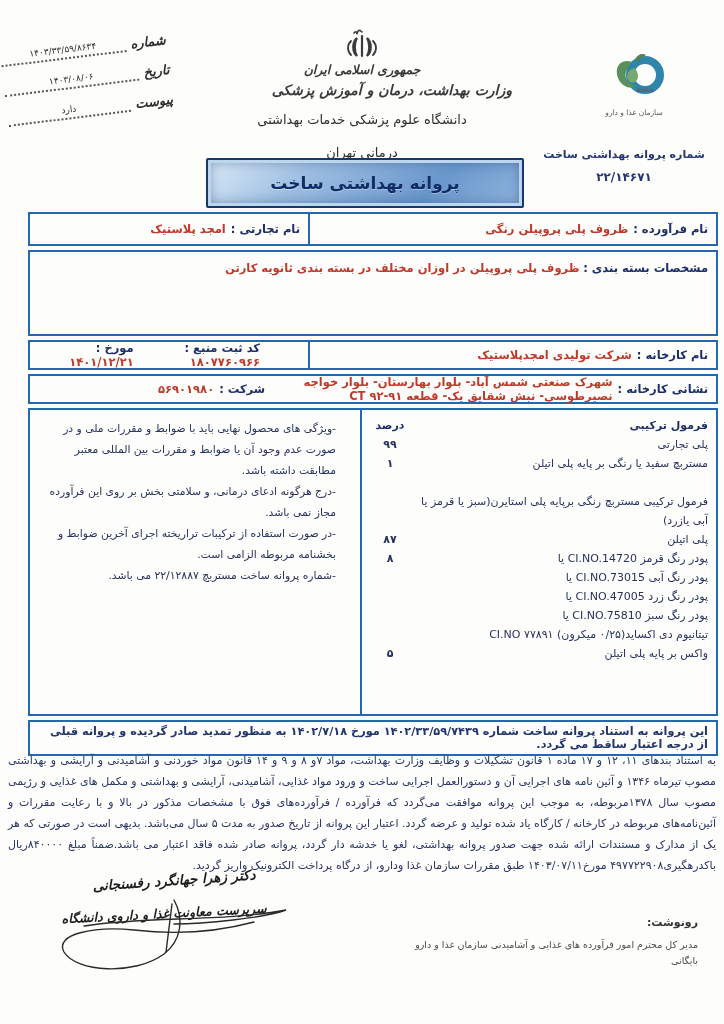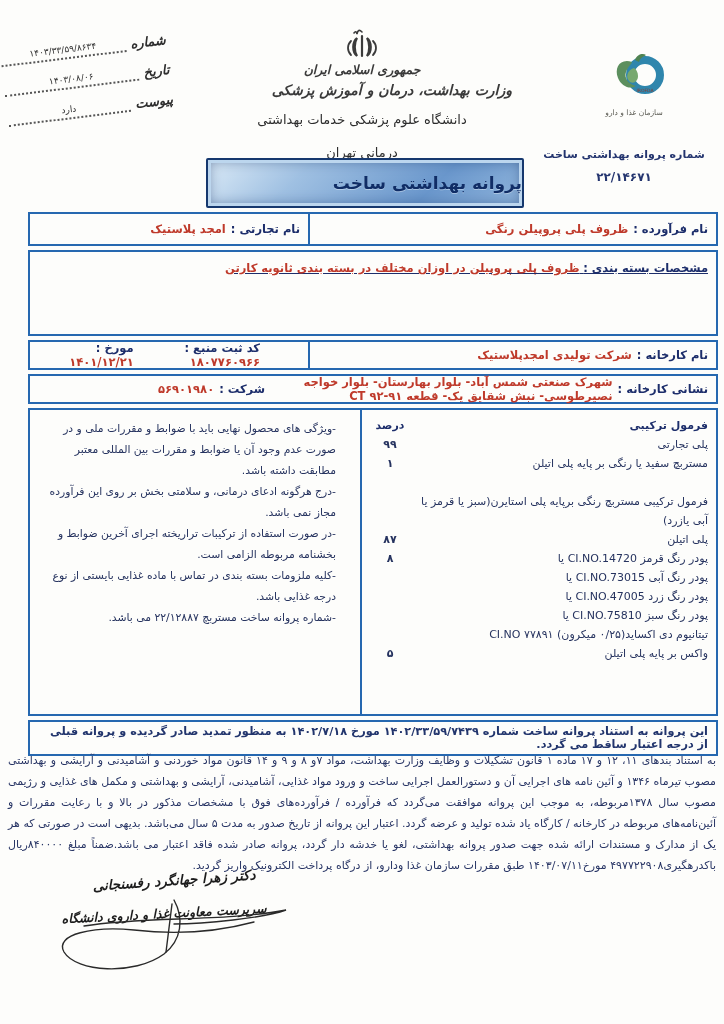--- a/index.html
+++ b/index.html
@@ -29,34 +29,34 @@
   
   .lic{position:absolute;left:534px;top:148px;width:180px;text-align:center;color:#24356f;}
   .lic-label{font-size:11px;font-weight:bold;}
   .lic-value{font-size:12px;font-weight:bold;letter-spacing:3px;margin-top:9px;}
 
   
   .banner{position:absolute;left:206px;top:158px;width:314px;height:46px;
     border:2px solid #16386e;border-radius:2px;
     background:linear-gradient(135deg,#dcebf7 0%,#9fc0e2 30%,#6a97cc 70%,#8fb4db 100%);
     box-shadow:inset 0 0 0 3px #bcd6ee, inset 0 0 14px rgba(16,45,100,.55);
-    display:flex;align-items:center;justify-content:flex-start;}
+    display:flex;align-items:center;justify-content:center;}
   .banner-text{font-size:17px;font-weight:bold;color:#102d66;text-shadow:0 1px 0 rgba(255,255,255,.35);}
 
   
   .sheet{position:absolute;left:28px;top:212px;width:690px;}
   .box{border:2px solid #2668b0;margin-bottom:4px;display:flex;align-items:center;
        font-size:11.5px;color:#1d2e6b;background:transparent;}
   .lbl{font-weight:bold;color:#1d2e6b;white-space:nowrap;}
   .val{color:#bf3a2b;font-weight:bold;}
   .cell-r{border-left:2px solid #2668b0;}
   .r1{height:30px;}
   .r1 .cell-r{width:408px;padding-right:8px;display:flex;align-items:center;gap:5px;height:100%;box-sizing:border-box;}
   .r1 .cell-l{flex:1;padding-right:8px;display:flex;align-items:center;gap:5px;}
-  .r2{height:82px;align-items:flex-start;text-decoration:underline;}
+  .r2{height:82px;align-items:flex-start;}
   .r2 .cell{padding:7px 8px;display:block;line-height:18px;}
   .r3{height:26px;}
   .r3 .cell-r{width:408px;padding-right:8px;display:flex;align-items:center;gap:5px;height:100%;box-sizing:border-box;}
   .r3 .cell-l{flex:1;display:flex;align-items:center;justify-content:space-between;padding-right:48px;padding-left:14px;}
   .r4{height:26px;justify-content:space-between;padding:0 8px;}
   .r4 .addr{display:flex;gap:5px;align-items:center;}
   .r4 .phone{display:flex;gap:5px;align-items:center;margin-left:120px;}
   .r5{height:304px;align-items:stretch;padding:0;}
   .r5 .f-col{width:356px;border-left:2px solid #2668b0;padding:6px 8px 0 6px;box-sizing:border-box;}
   .r5 .c-col{flex:1;padding:8px 24px 0 8px;}
@@ -239,21 +239,20 @@
         </div>
         <div class="f-row">
           <span class="f-name">واکس بر پایه پلی اتیلن</span>
           <span class="f-pct">۵</span>
         </div>
       </div>
       <div class="c-col">
         <div class="cond">-ویژگی های محصول نهایی باید با ضوابط و مقررات ملی و در صورت عدم وجود آن یا ضوابط و مقررات بین المللی معتبر مطابقت داشته باشد.</div>
         <div class="cond">-درج هرگونه ادعای درمانی، و سلامتی بخش بر روی این فرآورده مجاز نمی باشد.</div>
         <div class="cond">-در صورت استفاده از ترکیبات تراریخته اجرای آخرین ضوابط و بخشنامه مربوطه الزامی است.</div>
-        <div class="cond">-کلیه ملزومات بسته بندی در تماس با ماده غذایی بایستی از نوع درجه غذایی باشد.</div>
         <div class="cond">-شماره پروانه ساخت مستربچ ۲۲/۱۲۸۸۷ می باشد.</div>
       </div>
     </div>
 
     <div class="box r6">
       <span>این پروانه به استناد پروانه ساخت شماره ۱۴۰۲/۳۳/۵۹/۷۴۳۹ مورخ ۱۴۰۲/۷/۱۸ به منظور تمدید صادر گردیده و پروانه قبلی از درجه اعتبار ساقط می گردد.</span>
     </div>
   </div>
 
   <div class="legal">به استناد بندهای ۱۱، ۱۲ و ۱۷ ماده ۱ قانون تشکیلات و وظایف وزارت بهداشت، مواد ۷و ۸ و ۹ و ۱۴ قانون مواد خوردنی و آشامیدنی و آرایشی و بهداشتی مصوب تیرماه ۱۳۴۶ و آئین نامه های اجرایی آن و دستورالعمل اجرایی ساخت و ورود مواد غذایی، آشامیدنی، آرایشی و بهداشتی و مکمل های غذایی و رژیمی مصوب سال ۱۳۷۸مربوطه، به موجب این پروانه موافقت می‌گردد که فرآورده / فرآورده‌های فوق با مشخصات مذکور در بالا و با رعایت مقررات و آئین‌نامه‌های مربوطه در کارخانه / کارگاه یاد شده تولید و عرضه گردد. اعتبار این پروانه از تاریخ صدور به مدت ۵ سال می‌باشد. بدیهی است در صورتی که هر یک از مدارک و مستندات ارائه شده جهت صدور پروانه بهداشتی، لغو یا خدشه دار گردد، پروانه صادر شده فاقد اعتبار می باشد.ضمناً مبلغ ۸۴۰۰۰۰ریال باکدرهگیری۴۹۷۷۲۲۹۰۸ مورخ۱۴۰۳/۰۷/۱۱ طبق مقررات سازمان غذا ودارو، از درگاه پرداخت الکترونیک واریز گردید.</div>
@@ -263,14 +262,19 @@
     <div class="sig-title">سرپرست معاونت غذا و داروی دانشگاه</div>
     <svg class="sig-swirl" width="290" height="100" viewBox="0 0 290 100">
       <g fill="none" stroke="#2a2a2a" stroke-width="1.4" stroke-linecap="round">
         <path d="M60 38 C120 28 200 34 262 22 C240 30 180 36 150 36"></path>
         <path d="M150 12 C160 30 158 52 140 66 C110 88 52 84 40 64 C30 46 70 38 110 42 C160 48 200 42 230 34"></path>
         <path d="M148 16 L142 64"></path>
       </g>
     </svg>
   </div>
 
+  <div class="cc">
+    <div class="cc-label">رونوشت:</div>
+    <div class="cc-line1">مدیر کل محترم امور فرآورده های غذایی و آشامیدنی سازمان غذا و دارو</div>
+    <div class="cc-line2">بایگانی</div>
+  </div>
 
 </div>
 
 </body></html>

